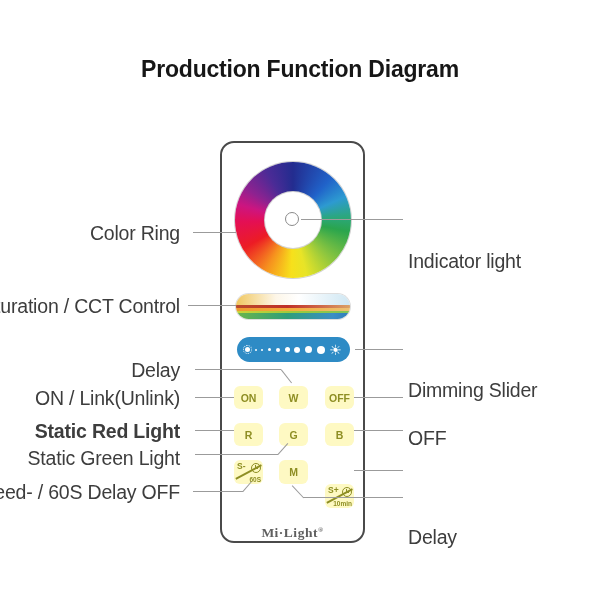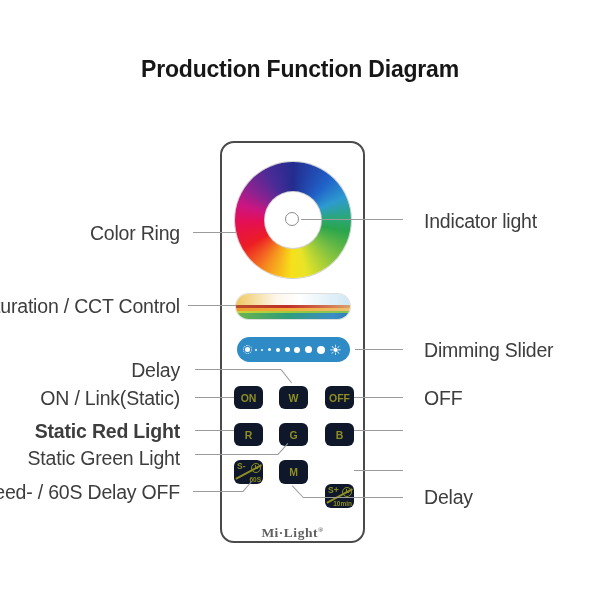--- a/index.html
+++ b/index.html
@@ -38,21 +38,21 @@
   
   .dim{position:absolute;left:15px;top:194px;width:113px;height:25px;border-radius:13px;
        background:#2e8bc5;display:flex;align-items:center;justify-content:space-between;
        padding:0 8px;box-sizing:border-box;}
   .dot{background:#fff;border-radius:50%;flex:0 0 auto;}
   .dim-sun{width:5px;height:5px;background:#fff;border-radius:50%;
            outline:1px dotted rgba(255,255,255,.9);outline-offset:1.5px;flex:0 0 auto;}
   .sun{color:#fff;font-family:"DejaVu Sans", sans-serif;font-size:14px;line-height:1;flex:0 0 auto;}
 
   
-  .btn{position:absolute;width:29px;height:23px;background:#0f172a;border:none;border-radius:6px;
+  .btn{position:absolute;width:29px;height:23px;background:#fef9c3;border:none;border-radius:6px;
        color:#8e8e23;font-family:"Liberation Sans", sans-serif;font-size:10.5px;font-weight:700;
        display:flex;align-items:center;justify-content:center;padding:0;}
   .c1{left:12px;} .c2{left:57px;} .c3{left:103px;}
   .r1{top:243px;} .r2{top:280px;} .r3{top:317px;height:24px;}
   .btn-speed{display:block;position:relative;}
   .sp-top{position:absolute;left:3px;top:1px;font-size:8.5px;font-weight:700;}
   .sp-sub{position:absolute;right:2px;bottom:1px;font-size:6.5px;font-weight:700;}
   .clock{position:absolute;right:2px;top:2.5px;width:10px;height:10px;box-sizing:border-box;
          border:1.4px solid #8e8e23;border-radius:50%;}
   .clock::before{content:"";position:absolute;left:3.2px;top:1.2px;width:1.2px;height:3.4px;background:#8e8e23;}
@@ -63,21 +63,21 @@
   
   .brand{position:absolute;left:0;top:382px;width:100%;text-align:center;
          font-family:"Liberation Serif", serif;font-weight:700;font-size:13.5px;
          letter-spacing:0.5px;color:#5f5f5f;}
   .brand sup{font-size:7px;vertical-align:super;}
 
   
   .lbl{position:absolute;white-space:nowrap;font-size:19.5px;letter-spacing:-0.2px;
        line-height:22px;color:#3d3d3d;}
   .lbl-left{right:420px;text-align:right;}
-  .lbl-right{left:424px;text-align:left;}
+  .lbl-right{left:408px;text-align:left;margin-top:40px;}
 
   
   .ln{position:absolute;height:1.4px;background:#9b9b9b;transform-origin:left center;z-index:6;}
 </style>
 </head>
 <body>
 
 <div class="stage">
 
   <div class="title">Production Function Diagram</div>
@@ -152,21 +152,21 @@
   <div class="ln" style="left:355px;top:349px;width:48px;"></div>
   <div class="ln" style="left:354px;top:397px;width:49px;"></div>
   <div class="ln" style="left:354px;top:430px;width:49px;"></div>
   <div class="ln" style="left:354px;top:470px;width:49px;"></div>
   <div class="ln" style="left:292px;top:485px;width:16.5px;transform:rotate(47deg);"></div>
   <div class="ln" style="left:303px;top:497px;width:100px;"></div>
 
   <div class="lbl lbl-left" style="top:222px;">Color Ring</div>
   <div class="lbl lbl-left" style="top:295px;">Saturation / CCT Control</div>
   <div class="lbl lbl-left" style="top:359px;">Delay</div>
-  <div class="lbl lbl-left" style="top:387px;">ON / Link(Static)</div>
+  <div class="lbl lbl-left" style="top:387px;">ON / Link(Unlink)</div>
   <div class="lbl lbl-left" style="top:420px;font-weight:bold;">Static Red Light</div>
   <div class="lbl lbl-left" style="top:447px;">Static Green Light</div>
   <div class="lbl lbl-left" style="top:481px;">Speed- / 60S Delay OFF</div>
 
   <div class="lbl lbl-right" style="top:210px;">Indicator light</div>
   <div class="lbl lbl-right" style="top:339px;">Dimming Slider</div>
   <div class="lbl lbl-right" style="top:387px;">OFF</div>
   <div class="lbl lbl-right" style="top:486px;">Delay</div>
 
 </div>

